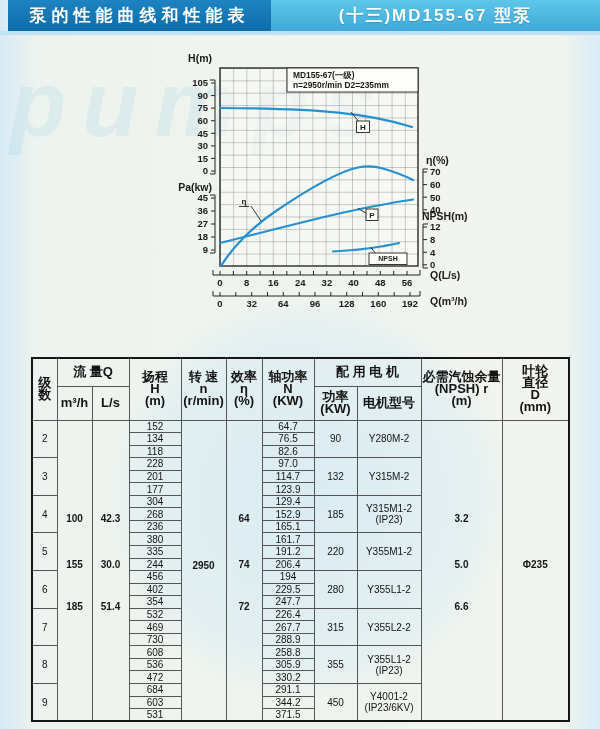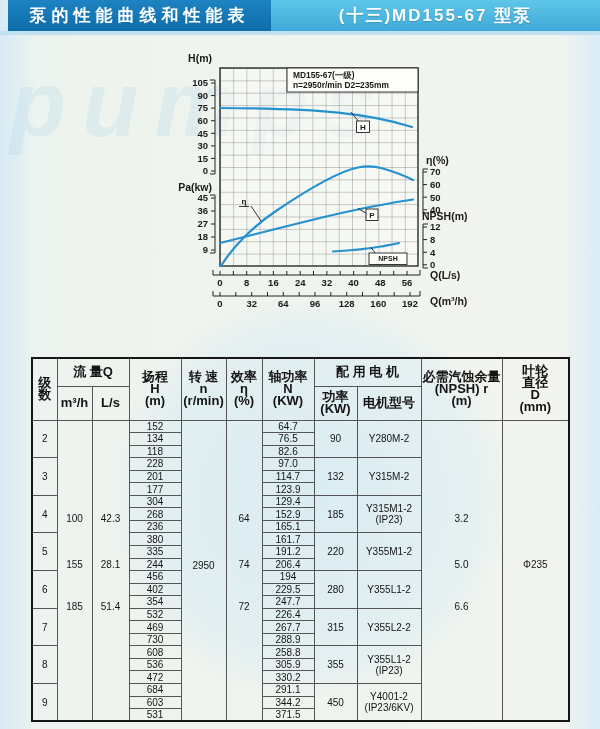--- a/index.html
+++ b/index.html
@@ -60,21 +60,21 @@
     font-size:10px;line-height:11px;
   }
   .pre{white-space:pre-line;}
   thead tr:nth-child(1){height:28px;}
   thead tr:nth-child(2){height:34px;}
   tbody tr{height:12.55px;}
   .td-n{border-bottom:1px solid #555;}
   .rs3{border-bottom:1px solid #555;font-size:10.5px;}
   .td-model{font-size:9.5px;line-height:10.5px;white-space:pre-line;}
   .vcell{position:relative;}
-  .vcell span{position:absolute;left:0;right:0;text-align:center;transform:translateY(-50%);}
+  .vcell span{position:absolute;left:0;right:0;text-align:center;transform:translateY(-50%);font-weight:bold;}
 </style>
 </head>
 <body>
 
 <div class="wm-text">pumps</div>
 <div class="wm-circle"></div>
 
 <div class="titlebar">
   <div class="titlebar-left">泵的性能曲线和性能表</div>
   <div class="titlebar-right">(十三)MD155-67 型泵</div>
@@ -247,21 +247,21 @@
 
     <tr>
       <td class="rs3" rowspan="3">2</td>
       <td class="vcell" rowspan="24">
         <span style="top:97px">100</span>
         <span style="top:143px">155</span>
         <span style="top:185px">185</span>
       </td>
       <td class="vcell" rowspan="24">
         <span style="top:97px">42.3</span>
-        <span style="top:143px">28.1</span>
+        <span style="top:143px">30.0</span>
         <span style="top:185px">51.4</span>
       </td>
       <td class="td-n">152</td>
       <td class="vcell" rowspan="24">
         <span style="top:144px">2950</span>
       </td>
       <td class="vcell" rowspan="24">
         <span style="top:97px">64</span>
         <span style="top:143px">74</span>
         <span style="top:185px">72</span>

